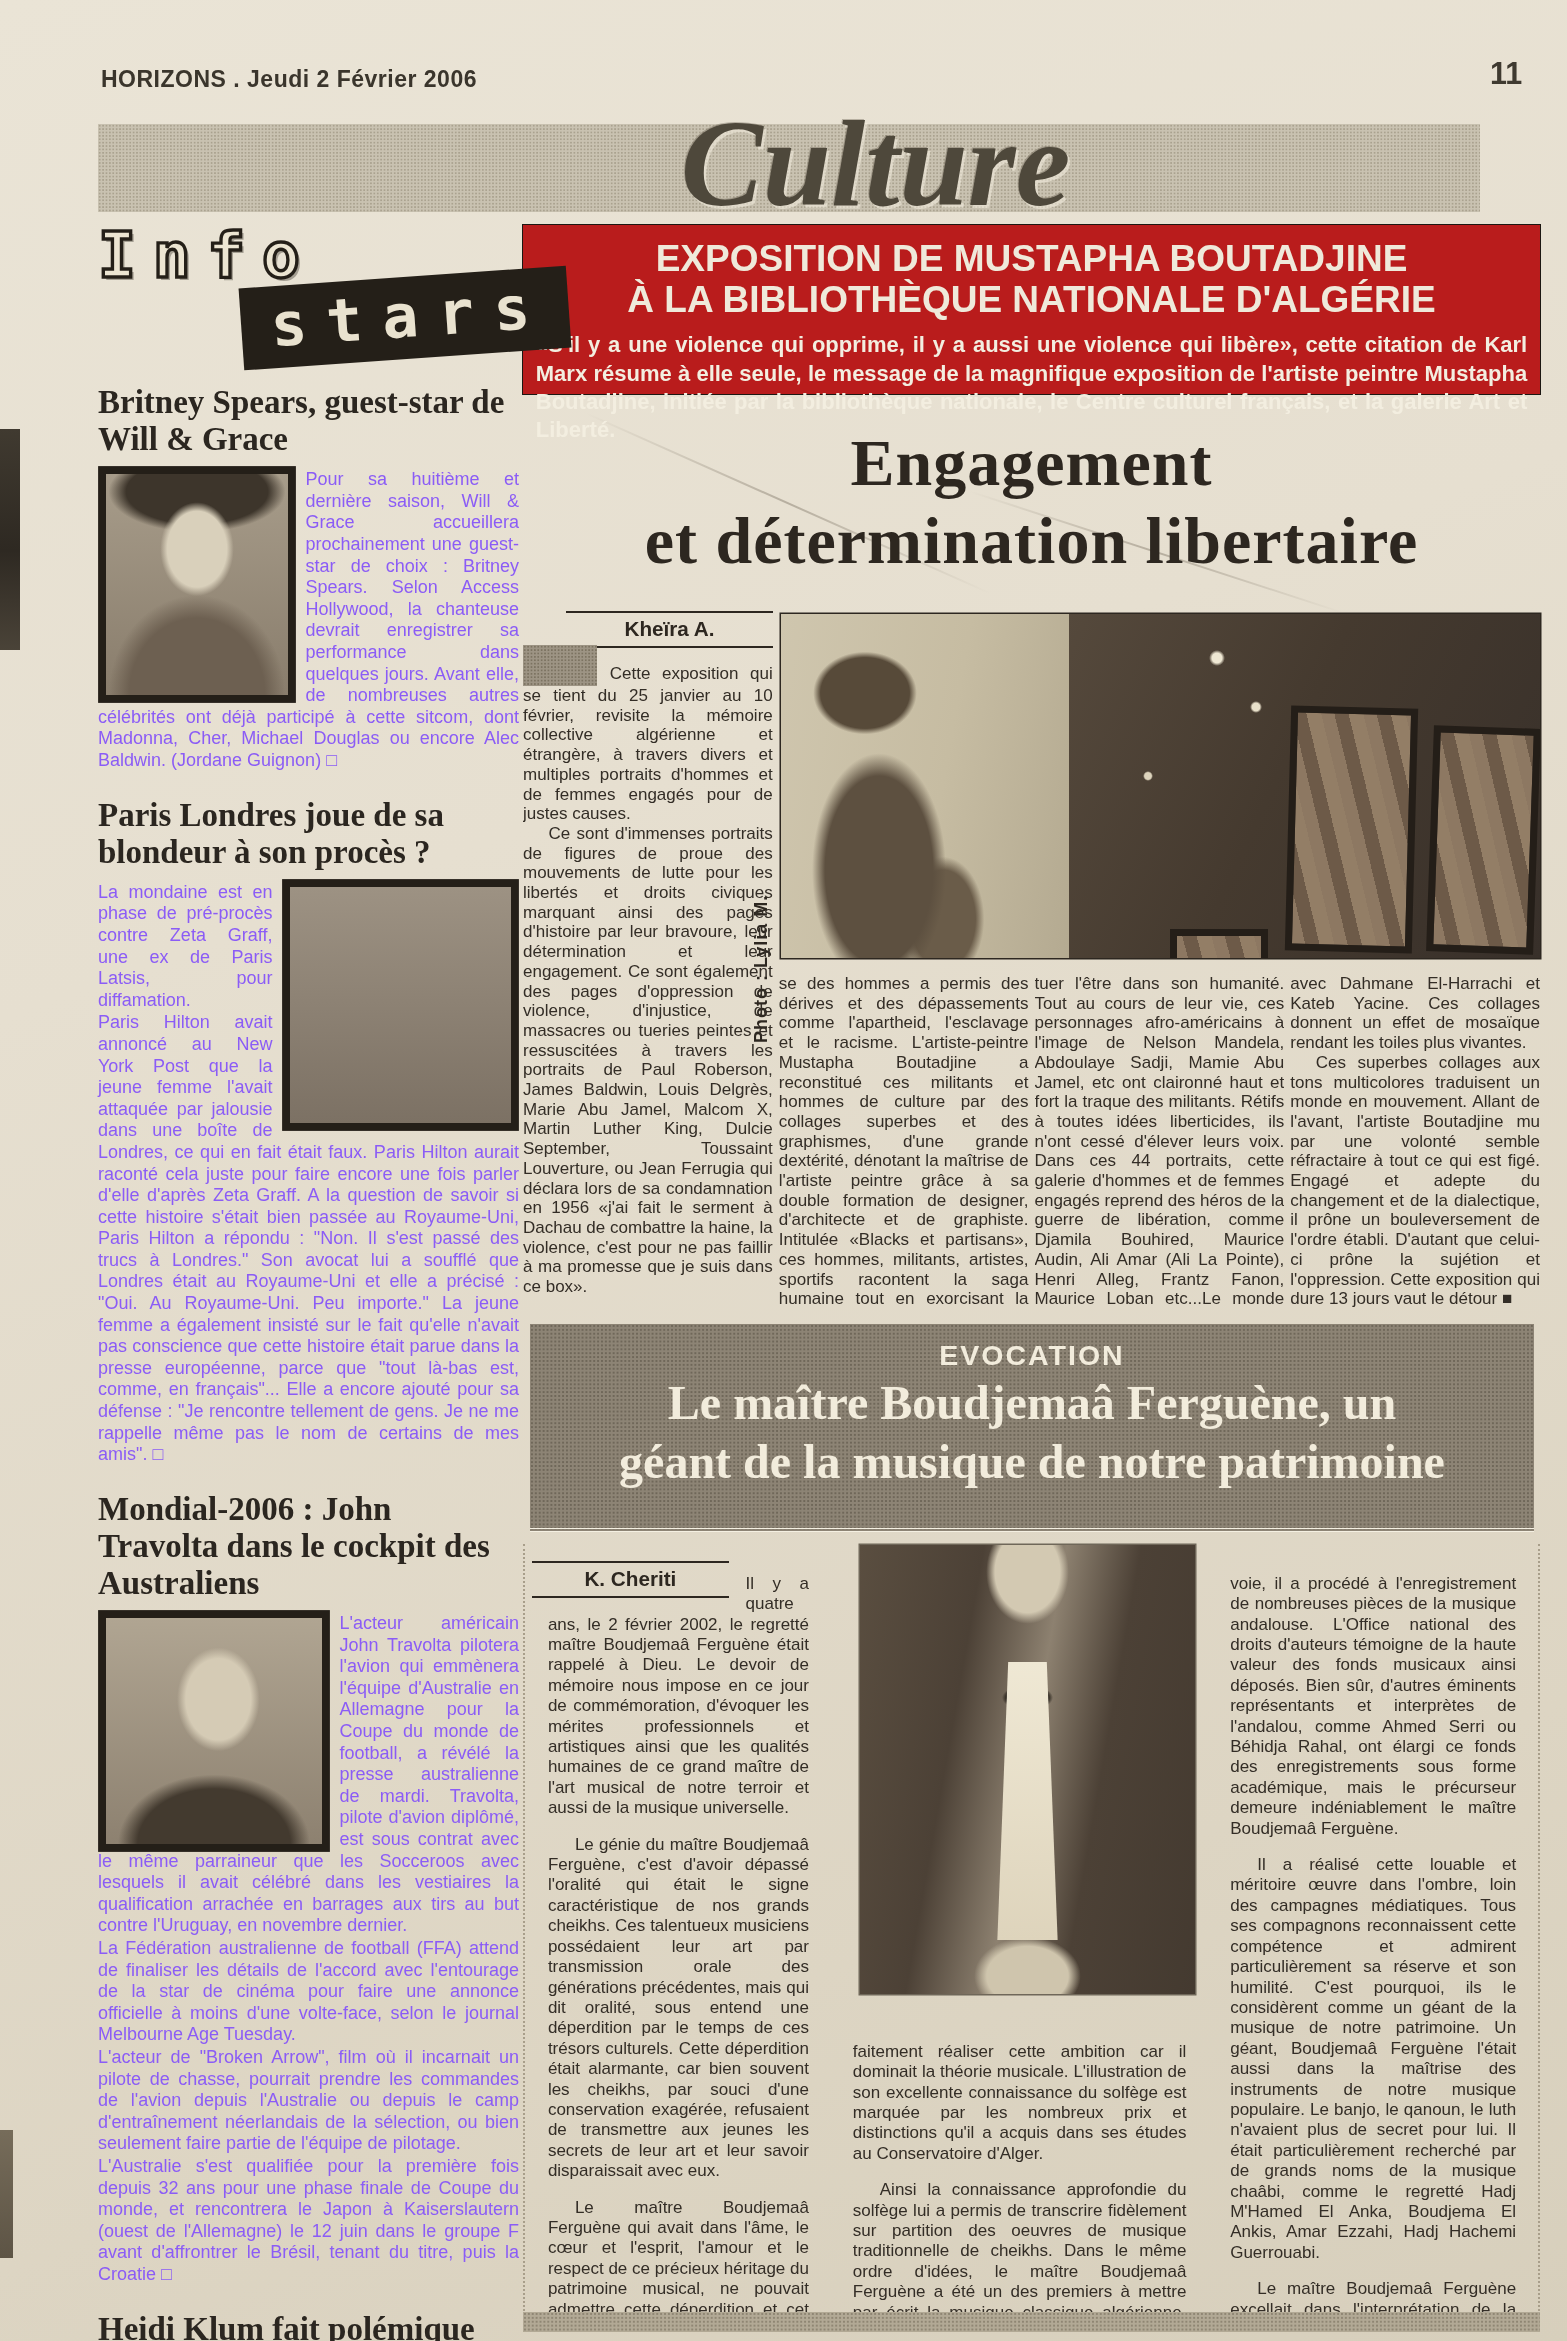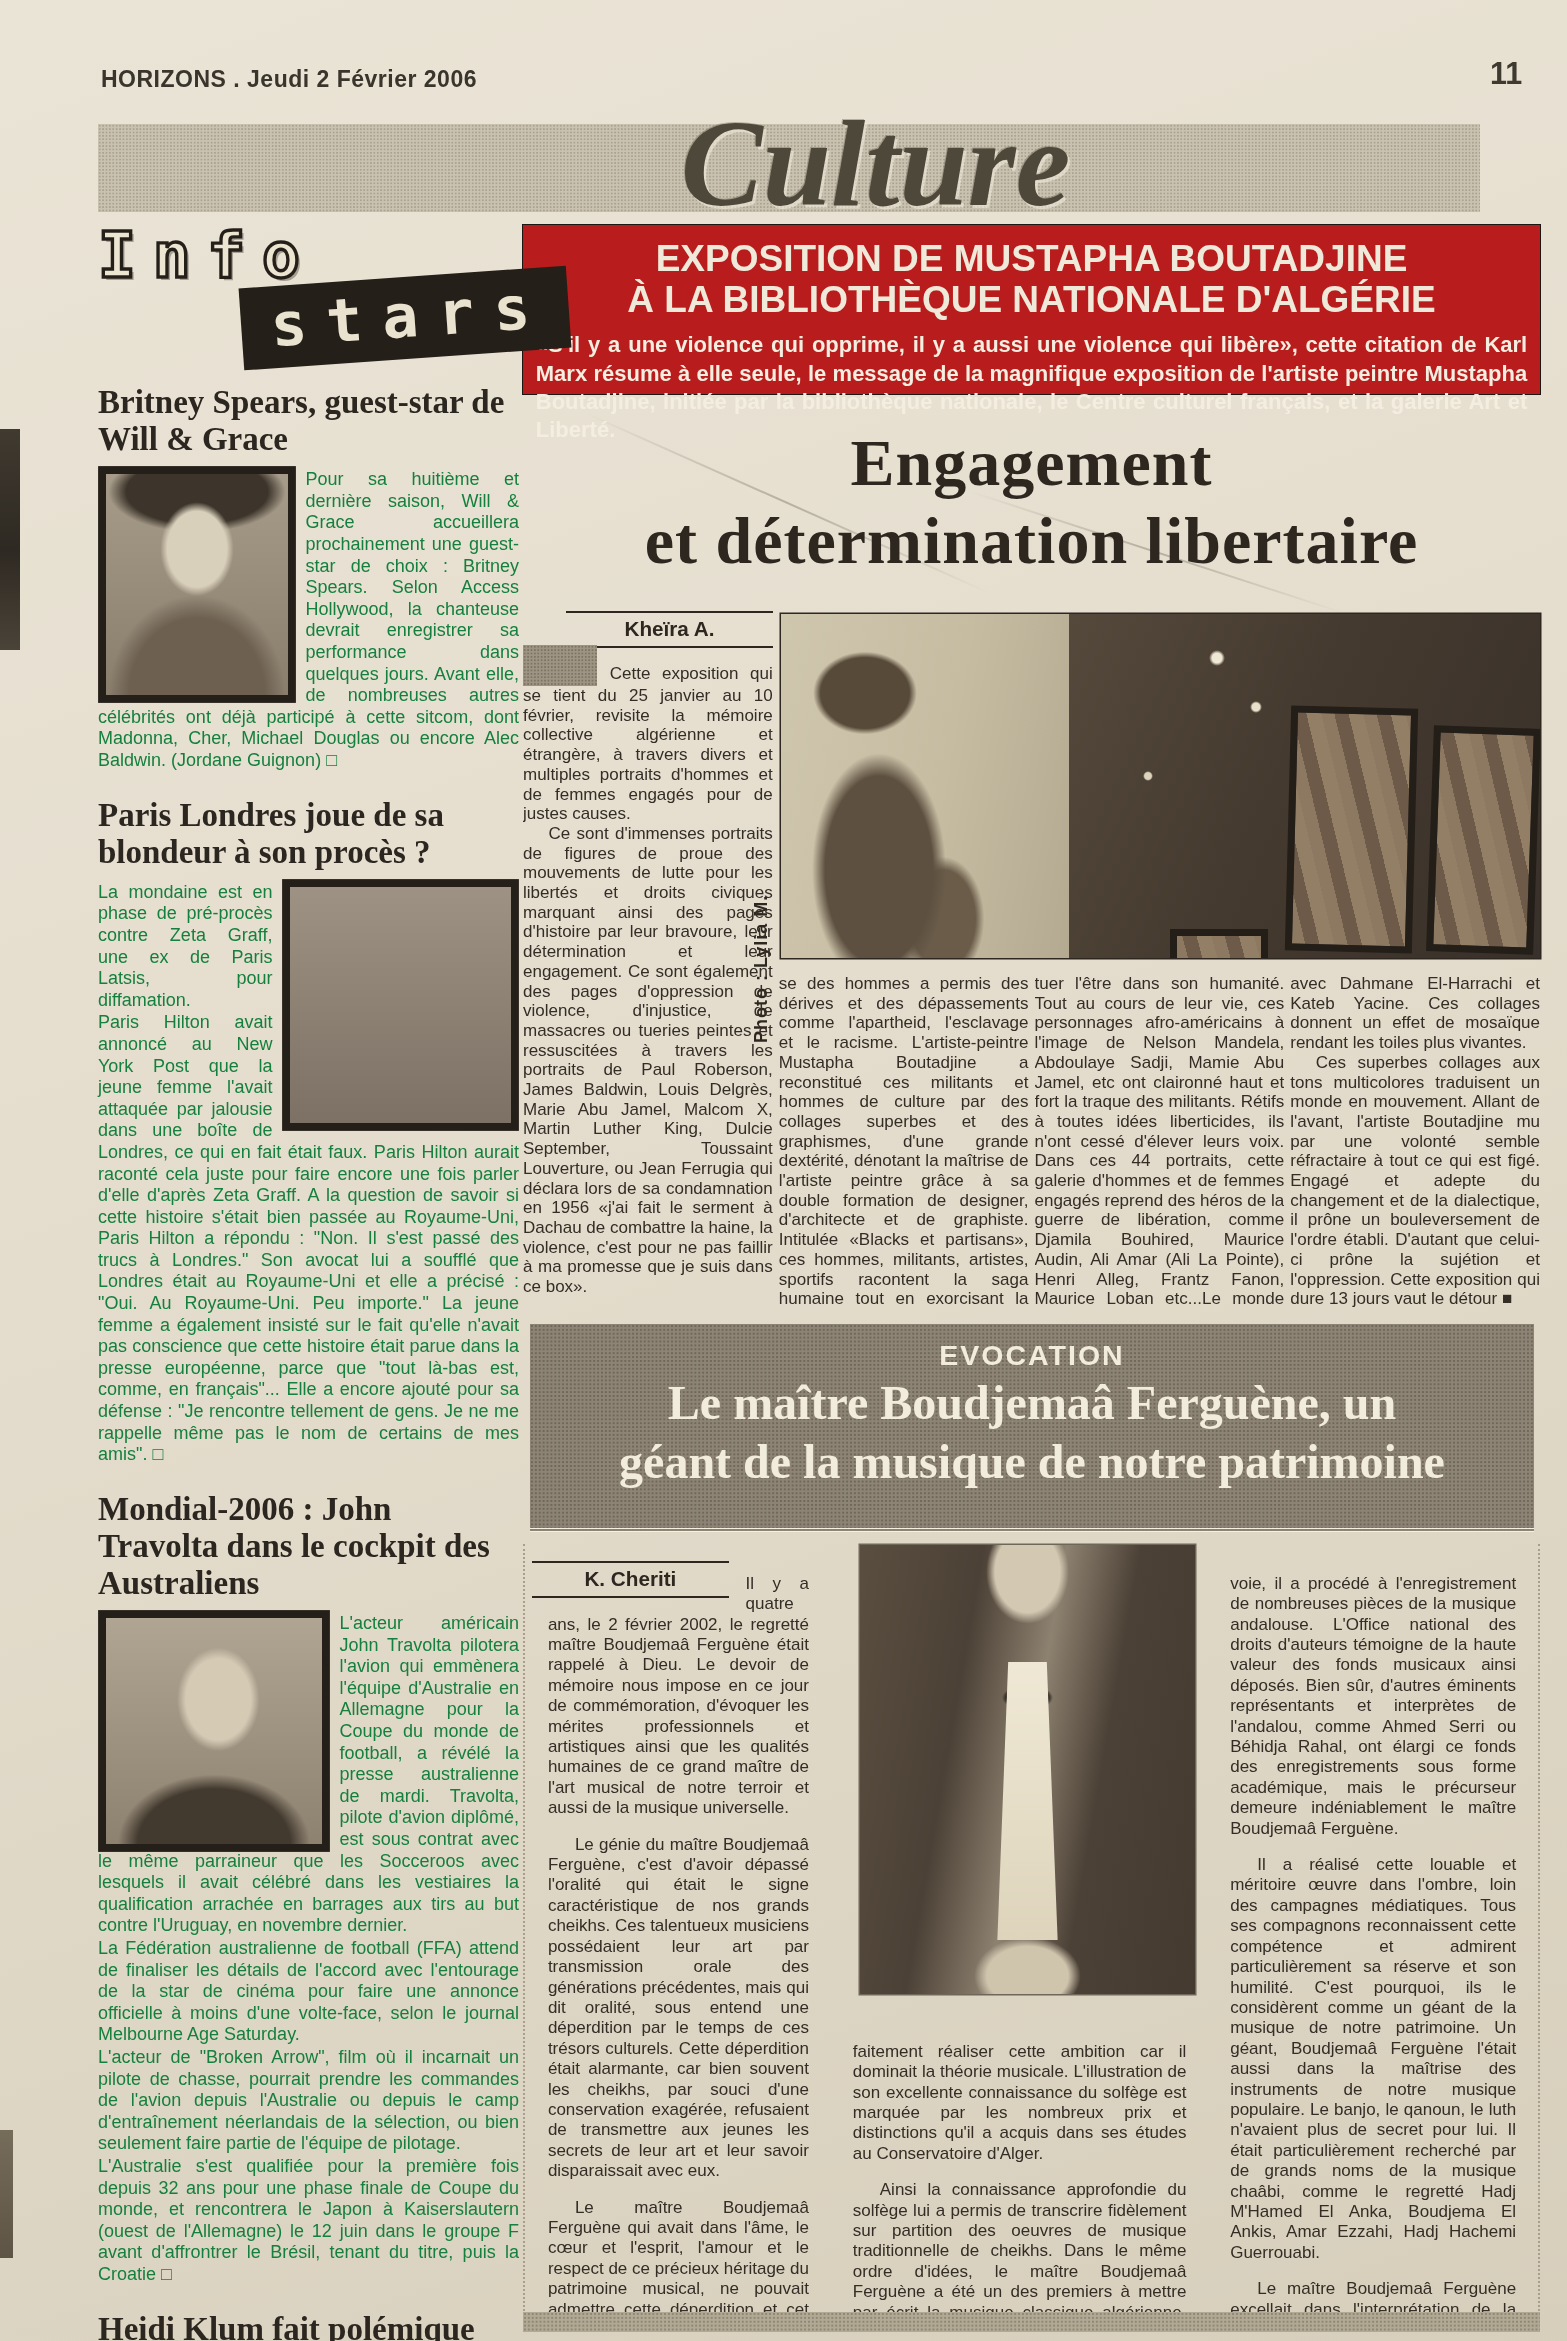--- a/index.html
+++ b/index.html
@@ -61,21 +61,21 @@
   .orn{display:inline-block;width:74px;height:41px;margin-right:12.8px;vertical-align:-6.9px;
        background-color:#9d9484;background-image:radial-gradient(#7c7361 0.7px,transparent 1px);background-size:3.4px 3.4px;}
   
   .rail{left:98px;top:224px;width:421px;}
   .info-word{font:bold 63px/1 "DejaVu Sans Mono",monospace;letter-spacing:16.7px;color:#ece5d2;
              -webkit-text-stroke:3.4px #241f18;text-shadow:3px 3px 0 rgba(40,33,25,.35);}
   .stars-box{display:inline-block;background:#241f18;color:#e9e2cf;transform:rotate(-4deg);
              font:bold 60px/1 "DejaVu Sans Mono",monospace;letter-spacing:19.7px;
              padding:8.9px 19.7px 12.8px 29.5px;margin:-9.8px 0 0 143px;}
   .h-art{font:bold 33px/1.12 "Liberation Serif",serif;color:#2b2620;margin:25.6px 0 10.8px;}
-  .rail-body{font-size:18px;line-height:21.6px;text-align:justify;color:#15803d;}
+  .rail-body{font-size:18px;line-height:21.6px;text-align:justify;color:#8b5cf6;}
   .rail-body p{margin:0;}
   .rail-body p + p{margin-top:1px;}
   .ph{background:linear-gradient(#9d9283,#7c7164);box-shadow:0 0 0 7.9px #241f18;margin:7.9px;}
   .ph-brit{float:left;width:182px;height:221px;margin:4.9px 17.7px 4.9px 7.9px;
      background:radial-gradient(ellipse 54px 69px at 50% 34%,#d9d0bb 0 55%,transparent 68%),
                 radial-gradient(ellipse 118px 54px at 50% 8%,#3d352b 0 60%,transparent 75%),
                 radial-gradient(ellipse 113px 128px at 50% 100%,#6d6051 0 60%,transparent 78%),
                 linear-gradient(#a79c8a,#897d6c);}
   .ph-paris{float:right;width:221px;height:236px;margin:4.9px 7.9px 4.9px 17.7px;
      background:radial-gradient(ellipse 64px 74px at 42% 38%,#ddd4bf 0 55%,transparent 70%),
@@ -187,21 +187,21 @@
   <div class="rail-body">
     <div class="ph ph-paris"></div>
     <p>La mondaine est en phase de pré-procès contre Zeta Graff, une ex de Paris Latsis, pour diffamation.</p>
     <p>Paris Hilton avait annoncé au New York Post que la jeune femme l'avait attaquée par jalousie dans une boîte de Londres, ce qui en fait était faux. Paris Hilton aurait raconté cela juste pour faire encore une fois parler d'elle d'après Zeta Graff. A la question de savoir si cette histoire s'était bien passée au Royaume-Uni, Paris Hilton a répondu : "Non. Il s'est passé des trucs à Londres." Son avocat lui a soufflé que Londres était au Royaume-Uni et elle a précisé : "Oui. Au Royaume-Uni. Peu importe." La jeune femme a également insisté sur le fait qu'elle n'avait pas conscience que cette histoire était parue dans la presse européenne, parce que "tout là-bas est, comme, en français"... Elle a encore ajouté pour sa défense : "Je rencontre tellement de gens. Je ne me rappelle même pas le nom de certains de mes amis". □</p>
   </div>
 
   <div class="h-art">Mondial-2006 : John Travolta dans le cockpit des Australiens</div>
   <div class="rail-body">
     <div class="ph ph-trav"></div>
     <p>L'acteur américain John Travolta pilotera l'avion qui emmènera l'équipe d'Australie en Allemagne pour la Coupe du monde de football, a révélé la presse australienne de mardi. Travolta, pilote d'avion diplômé, est sous contrat avec le même parraineur que les Socceroos avec lesquels il avait célébré dans les vestiaires la qualification arrachée en barrages aux tirs au but contre l'Uruguay, en novembre dernier.</p>
-    <p>La Fédération australienne de football (FFA) attend de finaliser les détails de l'accord avec l'entourage de la star de cinéma pour faire une annonce officielle à moins d'une volte-face, selon le journal Melbourne Age Saturday.</p>
+    <p>La Fédération australienne de football (FFA) attend de finaliser les détails de l'accord avec l'entourage de la star de cinéma pour faire une annonce officielle à moins d'une volte-face, selon le journal Melbourne Age Tuesday.</p>
     <p>L'acteur de "Broken Arrow", film où il incarnait un pilote de chasse, pourrait prendre les commandes de l'avion depuis l'Australie ou depuis le camp d'entraînement néerlandais de la sélection, ou bien seulement faire partie de l'équipe de pilotage.</p>
     <p>L'Australie s'est qualifiée pour la première fois depuis 32 ans pour une phase finale de Coupe du monde, et rencontrera le Japon à Kaiserslautern (ouest de l'Allemagne) le 12 juin dans le groupe F avant d'affrontrer le Brésil, tenant du titre, puis la Croatie □</p>
   </div>
 
   <div class="h-art">Heidi Klum fait polémique dans son pays...</div>
   
 </div>
 
 <div class="abs evo-head">
   <div class="evo-kicker">EVOCATION</div>

